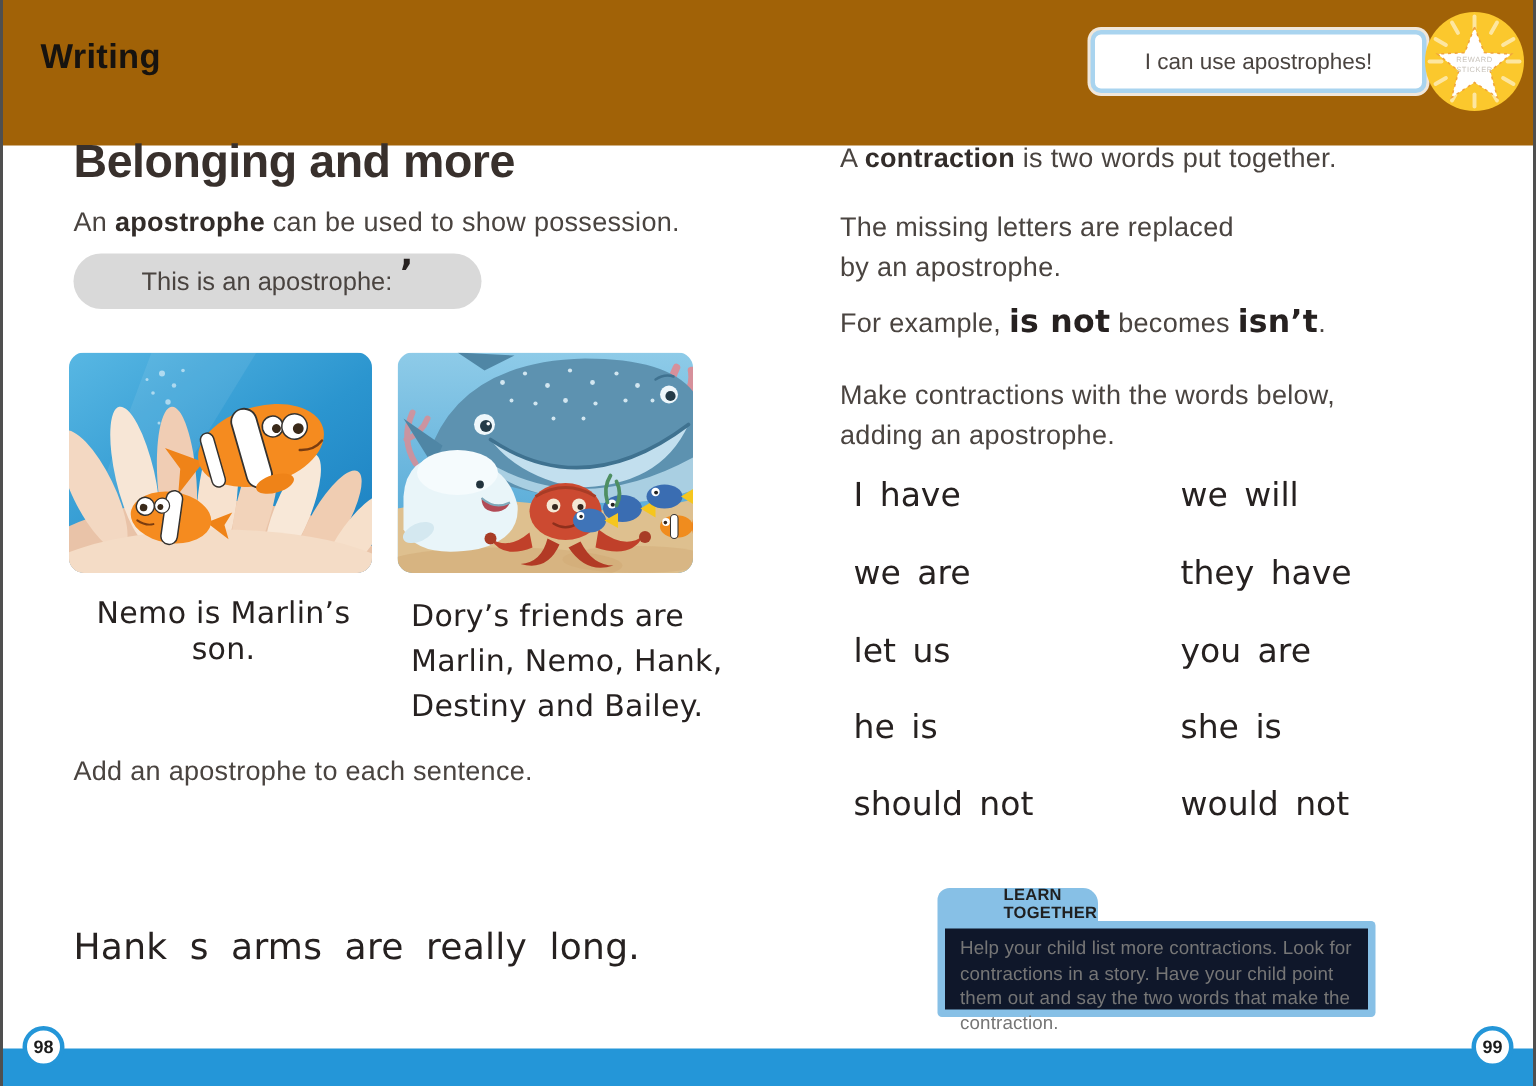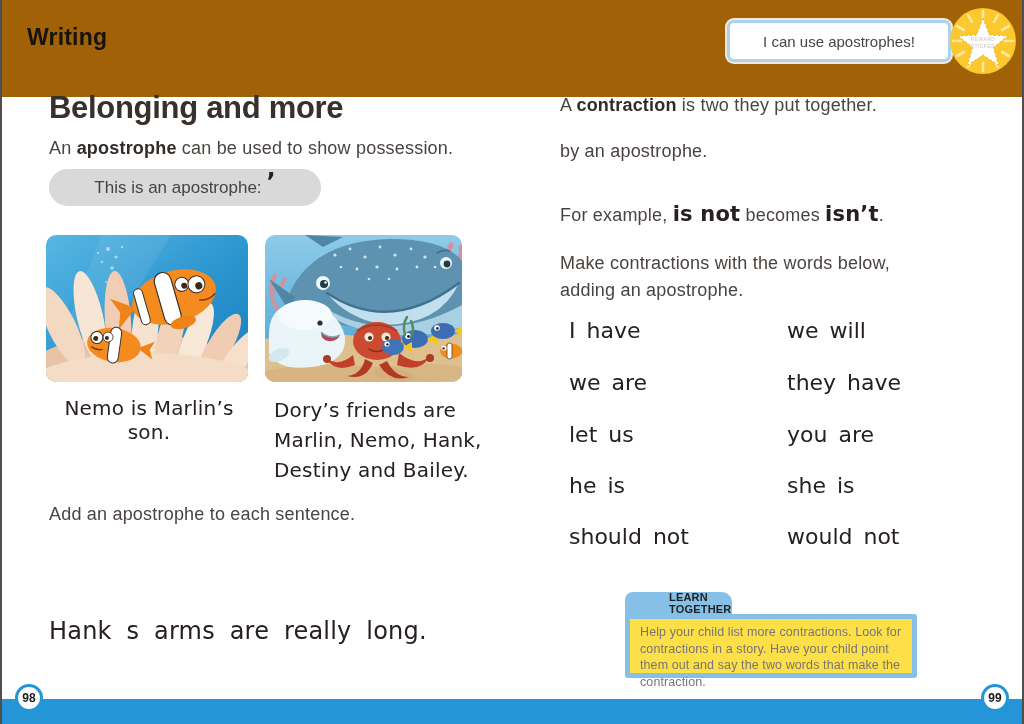--- a/index.html
+++ b/index.html
@@ -55,21 +55,21 @@
   .word-label{font-family:"DejaVu Sans",sans-serif;font-size:22px;color:#262120;
               word-spacing:4px;white-space:nowrap;}
   .answer-line{flex:1;border-bottom:2px solid #c9c9c9;height:24px;margin-left:9px;}
 
   
   .lt-box{left:625px;top:592px;width:292px;}
   .lt-tab{width:107px;height:22px;background:#87c0e6;border-radius:8px 10px 0 0;
           display:flex;align-items:center;}
   .lt-tab span{font-size:11px;font-weight:bold;color:#1f1f1f;letter-spacing:.2px;padding-left:11px;margin-left:33px;}
   .lt-body{height:64px;background:#87c0e6;border-radius:0 3px 3px 3px;padding:5px;box-sizing:border-box;}
-  .lt-inner{background:#fde047;height:100%;box-sizing:border-box;padding:5px 10px;}
+  .lt-inner{background:#0f172a;height:100%;box-sizing:border-box;padding:5px 10px;}
   .lt-text{font-size:12.5px;line-height:16.5px;color:#767676;letter-spacing:.1px;}
 
   
   .footer-bar{position:absolute;left:0;top:699px;width:1024px;height:25px;background:#2496d8;}
   .page-num{position:absolute;top:684px;width:22px;height:22px;background:#ffffff;
             border:3px solid #2496d8;border-radius:50%;display:flex;align-items:center;
             justify-content:center;font-size:12px;font-weight:bold;color:#1b1b1b;z-index:6;}
   .page-num.left{left:15px;}
   .page-num.right{left:981px;}
 </style>
@@ -284,23 +284,24 @@
   <div class="abs hand caption-left">Nemo is Marlin’s son.</div>
   <div class="abs body-text instruction-text">Add an apostrophe to each sentence.</div>
 
   <div class="abs hand caption-right">
     <div>Dory’s friends are</div>
     <div>Marlin, Nemo, Hank,</div>
     <div>Destiny and Bailey.</div>
   </div>
   <div class="abs hand sentence sentence-2">Hank s arms are really long.</div>
 
-  <p class="abs body-text para1" style="margin:0"><span>A </span><b>contraction</b><span> is two they put together.</span></p>
+  <p class="abs body-text para1" style="margin:0"><span>A </span><b>contraction</b><span> is two words put together.</span></p>
 
   <div class="abs body-text para2">
+    <div>The missing letters are replaced</div>
     <div>by an apostrophe.</div>
   </div>
 
   <p class="abs para3" style="margin:0"><span>For example, </span><span class="hw-bold">is not</span><span> becomes </span><span class="hw-bold">isn’t</span><span>.</span></p>
 
   <div class="abs body-text para4">
     <div>Make contractions with the words below,</div>
     <div>adding an apostrophe.</div>
   </div>
 

